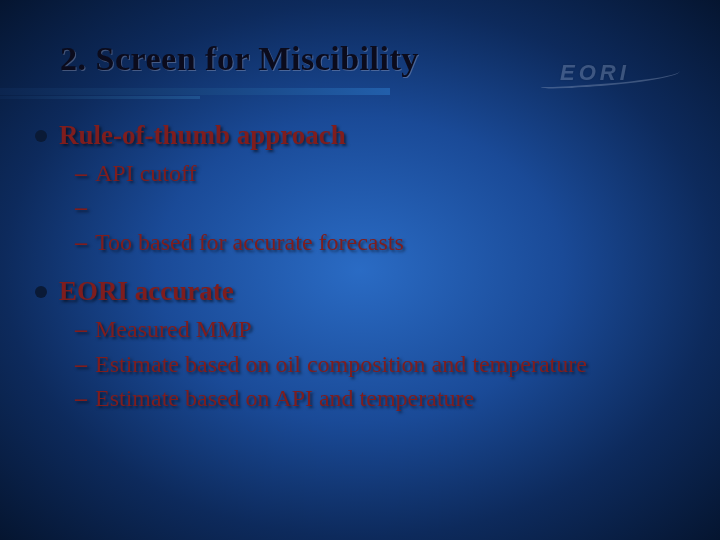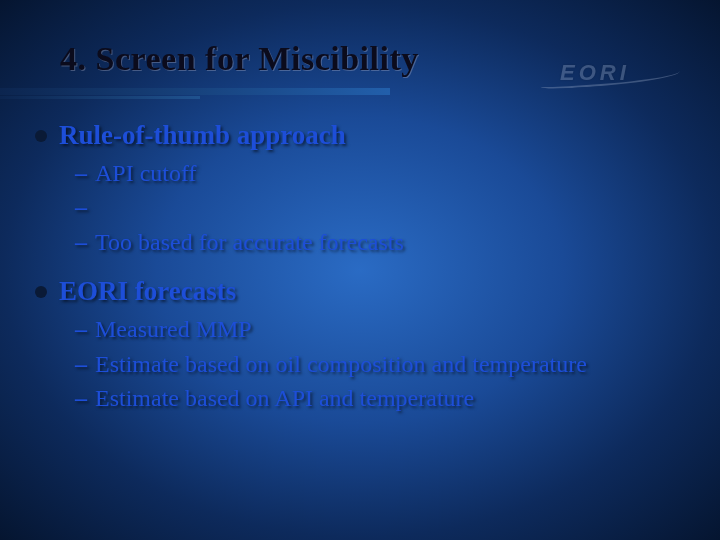--- a/index.html
+++ b/index.html
@@ -74,21 +74,21 @@
     height: 14px;
     border-bottom: 2px solid #97a8c6;
     border-radius: 0 0 80% 20%;
     transform: rotate(-3deg);
   }
   .content {
     position: absolute;
     top: 120px;
     left: 35px;
     right: 32px;
-    color: #1d4ed8;
+    color: #7f1d1d;
   }
   .bullet {
     display: flex;
     align-items: flex-start;
     margin-bottom: 4px;
   }
   .bullet .dot {
     width: 12px;
     height: 12px;
     background: #0a1a36;
@@ -133,21 +133,21 @@
   <div class="logo-swoosh"></div>
   <div class="logo-text">EORI</div>
 </div>
 
 <div class="underline-group">
   <div class="line1"></div>
   <div class="line2"></div>
 </div>
 
 <div class="title-wrap">
-  <div class="title">4. Screen for Miscibility</div>
+  <div class="title">2. Screen for Miscibility</div>
 </div>
 
 <div class="content">
 
   <div class="bullet">
     <div class="dot"></div>
     <div class="text">Rule-of-thumb approach</div>
   </div>
   <div class="subgroup">
     <div class="subbullet">
@@ -158,21 +158,21 @@
       <div class="dash">–</div>
     </div>
     <div class="subbullet">
       <div class="dash">–</div>
       <div class="stext">Too based for accurate forecasts</div>
     </div>
   </div>
 
   <div class="bullet">
     <div class="dot"></div>
-    <div class="text">EORI forecasts</div>
+    <div class="text">EORI accurate</div>
   </div>
   <div class="subgroup">
     <div class="subbullet">
       <div class="dash">–</div>
       <div class="stext">Measured MMP</div>
     </div>
     <div class="subbullet">
       <div class="dash">–</div>
       <div class="stext">Estimate based on oil composition and temperature</div>
     </div>

